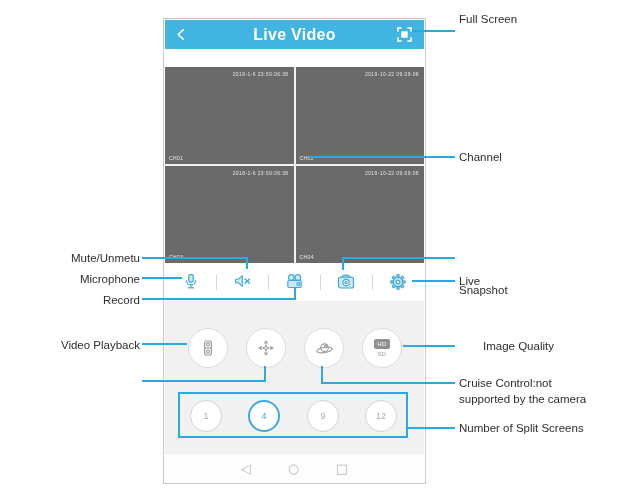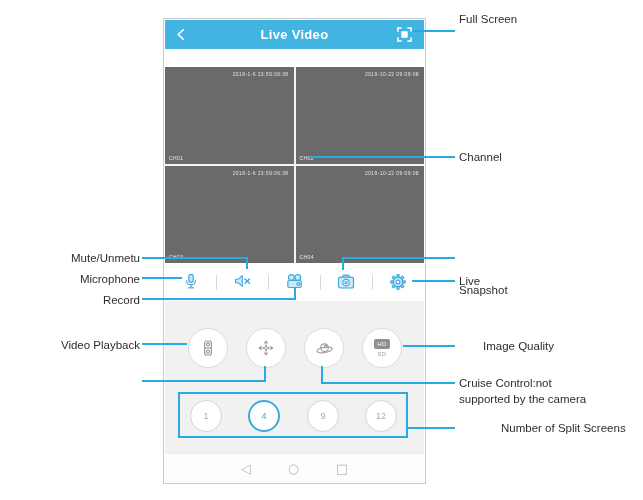--- a/index.html
+++ b/index.html
@@ -4,21 +4,21 @@
 <style>
   html,body{margin:0;padding:0;background:#fff;}
   #stage{position:relative;width:643px;height:500px;background:#fff;overflow:hidden;
          font-family:"Liberation Sans",sans-serif;}
 
   
   .phone{position:absolute;left:163px;top:18px;width:263px;height:466px;
          border:1px solid #c9c9c9;background:#fff;box-sizing:border-box;}
   .phone-header{position:absolute;left:1px;right:1px;top:1px;height:29px;background:#41B4E2;
                 display:flex;align-items:center;justify-content:center;}
-  .phone-title{color:#fff;font-size:13px;font-weight:bold;letter-spacing:.3px;}
+  .phone-title{color:#fff;font-size:16px;font-weight:bold;letter-spacing:.3px;}
   .hdr-back{position:absolute;left:9px;top:7px;width:15px;height:15px;cursor:pointer;}
   .hdr-fs{position:absolute;right:11px;top:6px;width:17px;height:17px;cursor:pointer;}
 
   .grid{position:absolute;left:1px;right:1px;top:48px;height:196px;
         display:grid;grid-template-columns:1fr 1fr;grid-template-rows:1fr 1fr;
         gap:2px;background:#f2f2f2;}
   .panel{position:relative;background:#6A6A6A;}
   .ts{position:absolute;top:4px;right:5px;font-size:5px;color:#e4e4e4;letter-spacing:.4px;}
   .ch{position:absolute;bottom:3px;left:4px;font-size:5px;color:#ececec;letter-spacing:.4px;}
 
@@ -241,20 +241,20 @@
   <div class="hl" style="left:142px;top:343px;width:45px;"></div>
   <div class="vl" style="left:264px;top:366px;height:16px;"></div>
   <div class="hl" style="left:142px;top:380px;width:124px;"></div>
 
   <div class="lbl" style="left:459px;top:12px;">Full Screen</div>
   <div class="lbl" style="left:459px;top:150px;">Channel</div>
   <div class="lbl" style="left:459px;top:251px;margin-top:32px;">Snapshot</div>
   <div class="lbl" style="left:459px;top:274px;">Live</div>
   <div class="lbl" style="left:483px;top:339px;">Image Quality</div>
   <div class="lbl wrap" style="left:459px;top:376px;width:140px;">Cruise Control:not supported by the camera</div>
-  <div class="lbl" style="left:459px;top:421px;margin-left:42px;">Number of Split Screens</div>
+  <div class="lbl" style="left:459px;top:421px;">Number of Split Screens</div>
 
   <div class="lbl lbl-l" style="top:272px;">Microphone</div>
   <div class="lbl lbl-l" style="top:251px;">Mute/Unmetu</div>
   <div class="lbl lbl-l" style="top:293px;">Record</div>
   <div class="lbl lbl-l" style="top:338px;">Video Playback</div>
 
 </div>
 
 </body></html>

